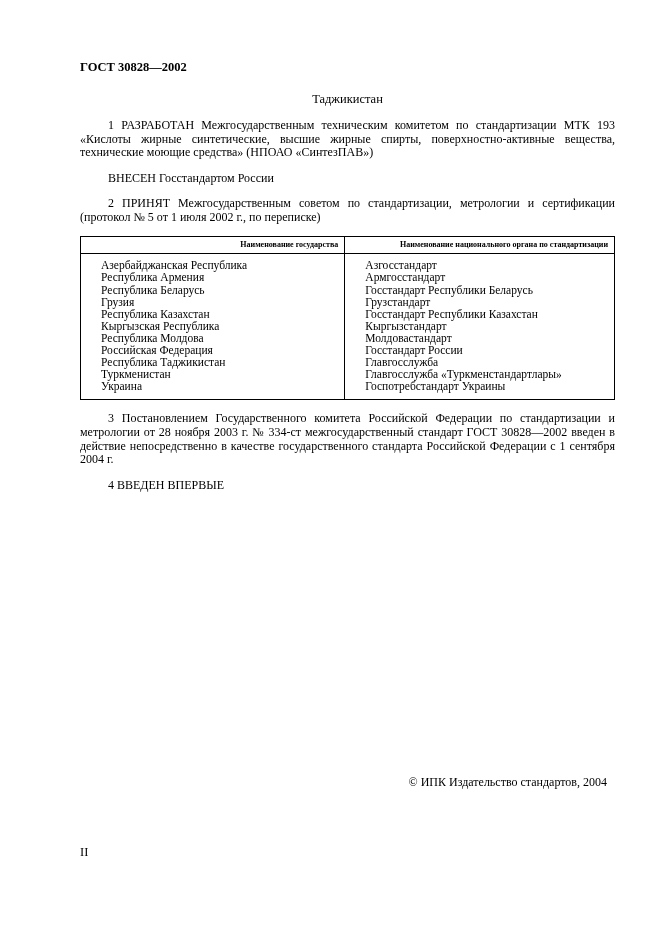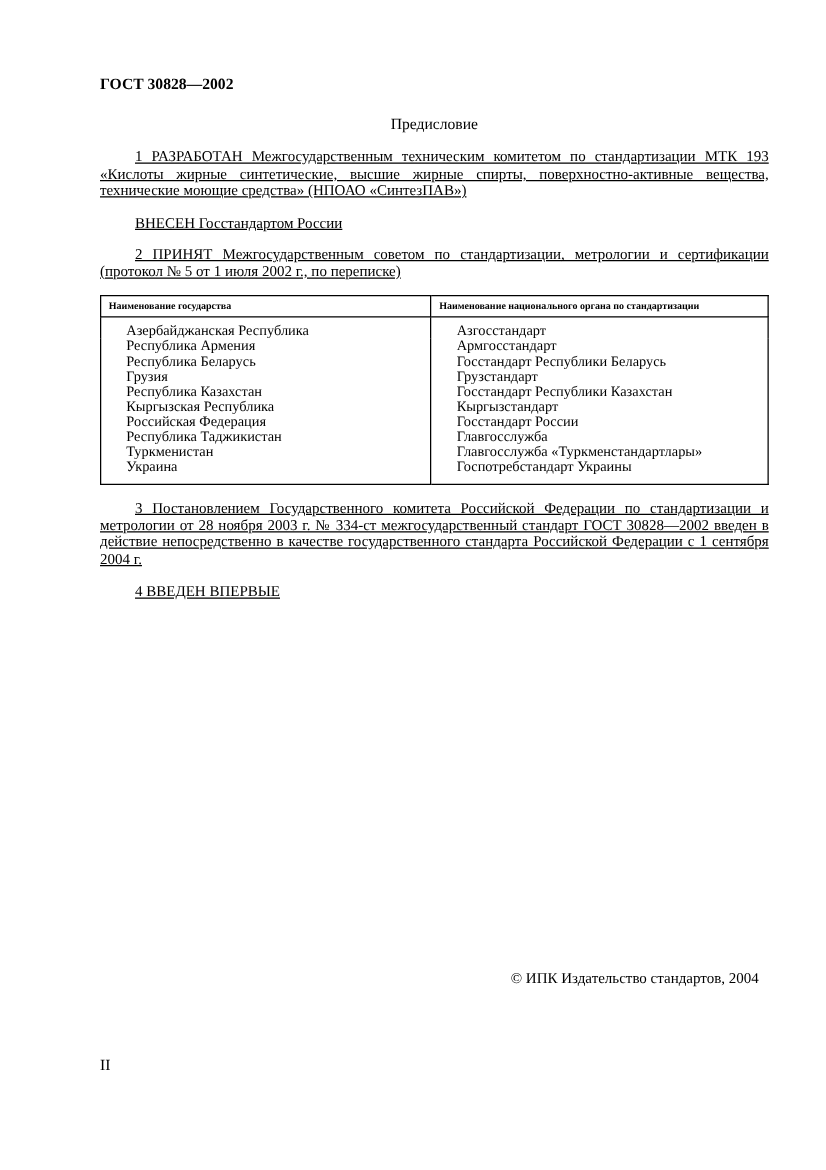--- a/index.html
+++ b/index.html
@@ -24,34 +24,33 @@
     font-size: 12.5px;
     font-weight: normal;
     text-align: center;
     margin-top: 17px;
   }
   .para {
     font-size: 12px;
     line-height: 13.6px;
     text-align: justify;
     margin-top: 12px;
-    text-decoration: underline;
   }
   .para.indent { text-indent: 28px; }
   .table-wrap { margin-top: 11px; }
   table.voting {
     width: 100%;
     border-collapse: collapse;
     border: 1px solid #000;
   }
   table.voting th {
     border: 1px solid #000;
     font-size: 8px;
     font-weight: bold;
-    text-align: left;
+    text-align: right;
     padding: 4px 6px;
     line-height: 1.1;
   }
   table.voting th:first-child { width: 49.5%; }
   table.voting td {
     font-size: 11.5px;
     line-height: 12.1px;
     padding: 0 6px 0 20px;
     vertical-align: top;
     white-space: nowrap;
@@ -77,21 +76,21 @@
     font-size: 12.5px;
   }
 </style>
 </head>
 <body>
 
 <div class="page">
 
   <div class="doc-number">ГОСТ 30828—2002</div>
 
-  <div class="title">Предисловие</div>
+  <div class="title">Таджикистан</div>
 
   <p class="para indent">1 РАЗРАБОТАН Межгосударственным техническим комитетом по стандартизации МТК 193 «Кислоты жирные синтетические, высшие жирные спирты, поверхностно-активные вещества, технические моющие средства» (НПОАО «СинтезПАВ»)</p>
 
   <p class="para indent">ВНЕСЕН Госстандартом России</p>
 
   <p class="para indent">2 ПРИНЯТ Межгосударственным советом по стандартизации, метрологии и сертификации (протокол № 5 от 1 июля 2002 г., по переписке)</p>
 
 
   <div class="table-wrap">
     <table class="voting">
@@ -120,20 +119,24 @@
           </tr>
           <tr>
             <td>Республика Казахстан</td>
             <td>Госстандарт Республики Казахстан</td>
           </tr>
           <tr>
             <td>Кыргызская Республика</td>
             <td>Кыргызстандарт</td>
           </tr>
           <tr>
+            <td>Республика Молдова</td>
+            <td>Молдовастандарт</td>
+          </tr>
+          <tr>
             <td>Российская Федерация</td>
             <td>Госстандарт России</td>
           </tr>
           <tr>
             <td>Республика Таджикистан</td>
             <td>Главгосслужба</td>
           </tr>
           <tr>
             <td>Туркменистан</td>
             <td>Главгосслужба «Туркменстандартлары»</td>

